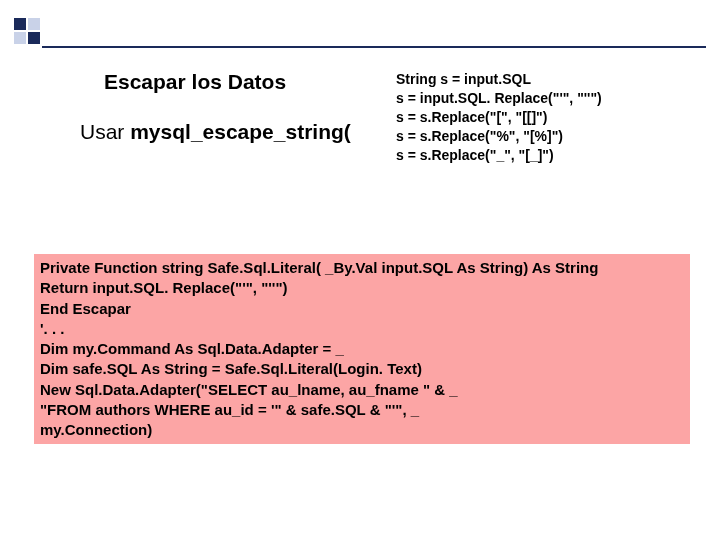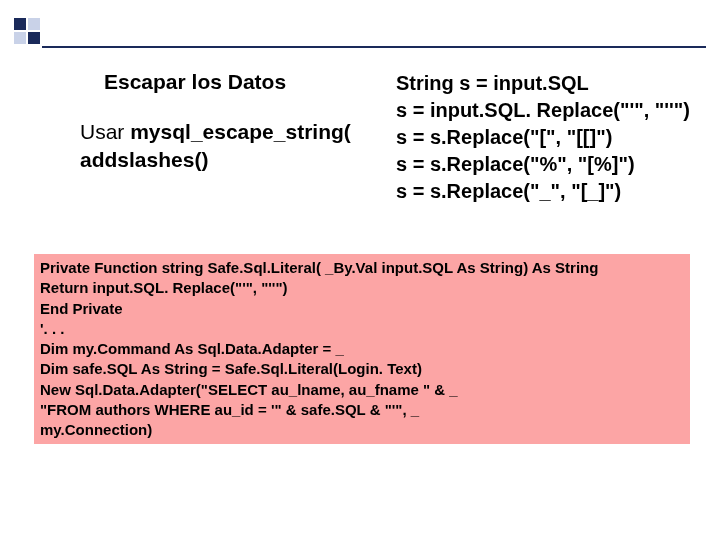--- a/index.html
+++ b/index.html
@@ -53,21 +53,21 @@
     color: #000;
     line-height: 1.35;
   }
   .subtext .bold { font-weight: bold; }
   .code-box-1 {
     position: absolute;
     top: 70px;
     left: 396px;
     width: 310px;
     background: #fff;
-    font-size: 20px;
+    font-size: 14px;
     font-weight: bold;
     color: #000;
     line-height: 1.35;
   }
   .code-box-2 {
     position: absolute;
     top: 254px;
     left: 34px;
     right: 30px;
     background: #fca5a5;
@@ -86,35 +86,34 @@
   <div class="sq light"></div>
   <div class="sq light"></div>
   <div class="sq dark"></div>
 </div>
 <div class="top-line"></div>
 
 <div class="content">
   <div class="heading">Escapar los Datos</div>
   <div class="subtext">
     <span>Usar </span><span class="bold">mysql_escape_string(</span><br>
-    <span class="bold">addslashes()</span>
   </div>
 </div>
 
 <div class="code-box-1">
   <div>String  s = input.SQL</div>
   <div>s = input.SQL. Replace("'", "''")</div>
   <div>s = s.Replace("[", "[[]")</div>
   <div>s = s.Replace("%", "[%]")</div>
   <div>s = s.Replace("_", "[_]")</div>
 </div>
 
 <div class="code-box-2">
   <div>Private Function string Safe.Sql.Literal( _By.Val input.SQL As String) As String</div>
   <div>Return input.SQL. Replace("'", "''")</div>
-  <div>End Private</div>
+  <div>End Escapar</div>
   <div>'. . .</div>
   <div>Dim my.Command As Sql.Data.Adapter = _</div>
   <div>Dim safe.SQL As String = Safe.Sql.Literal(Login. Text)</div>
   <div>New Sql.Data.Adapter("SELECT au_lname, au_fname " &amp; _</div>
   <div>"FROM authors WHERE au_id = '" &amp; safe.SQL &amp; "'", _</div>
   <div>my.Connection)</div>
 </div>
 
 </body></html>

